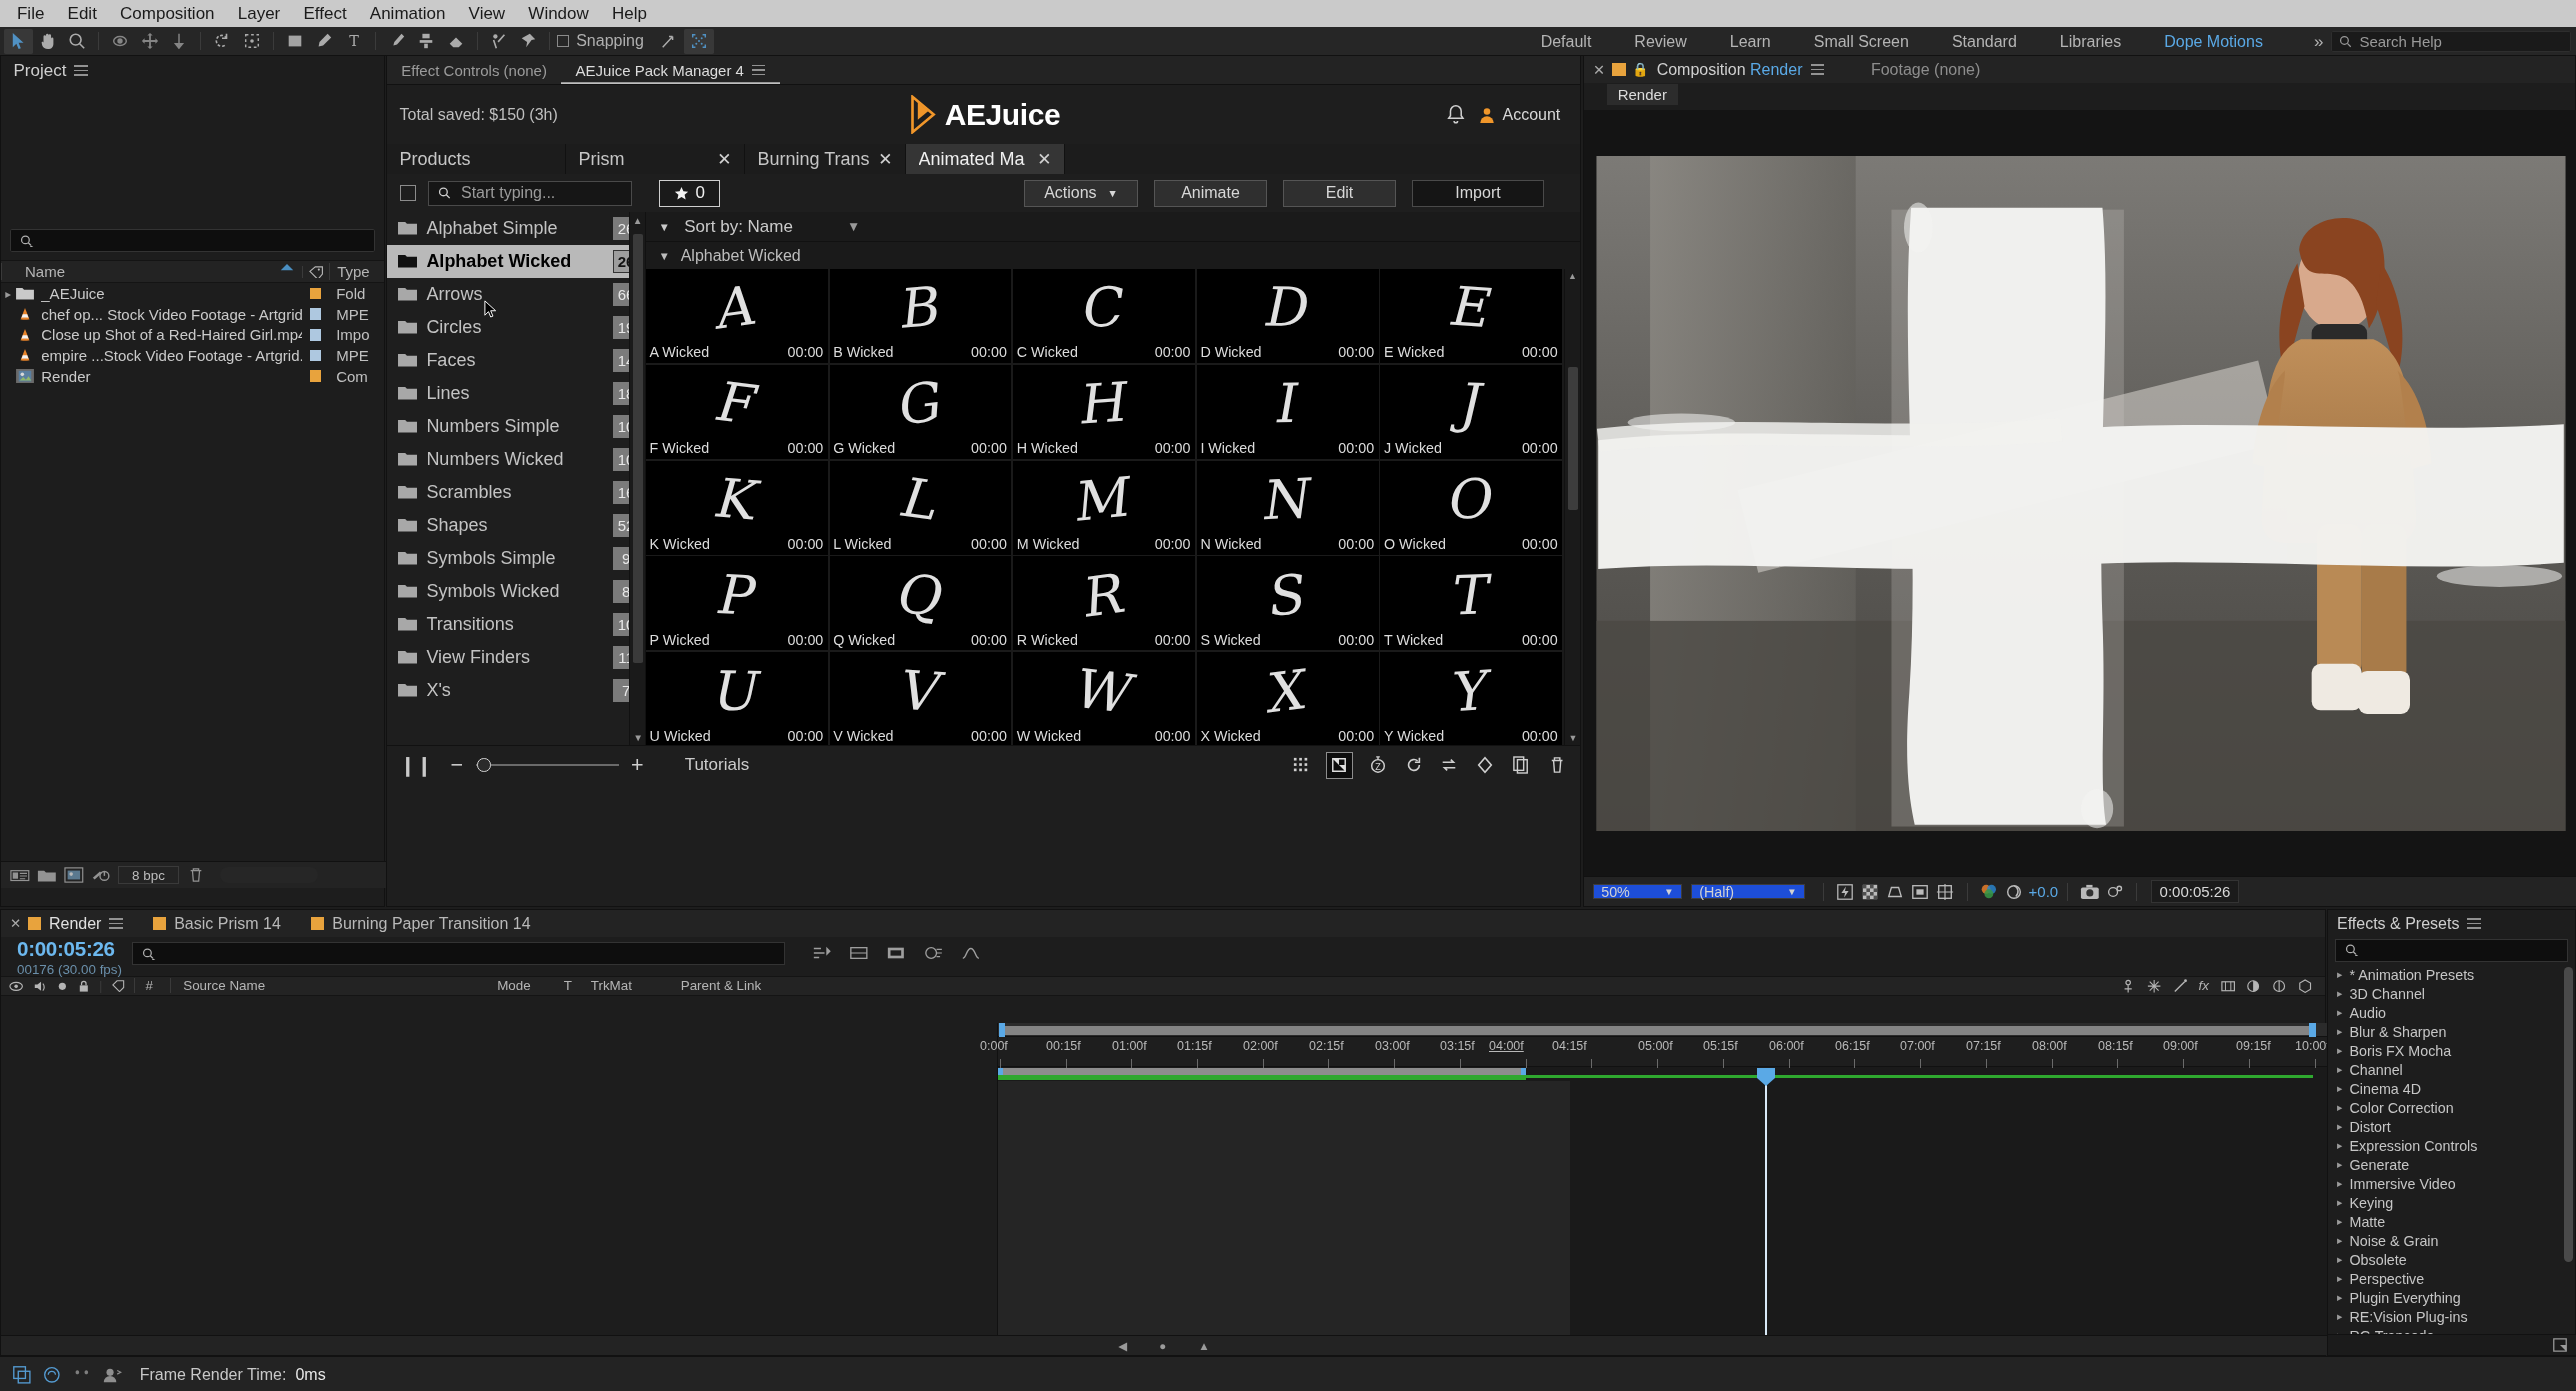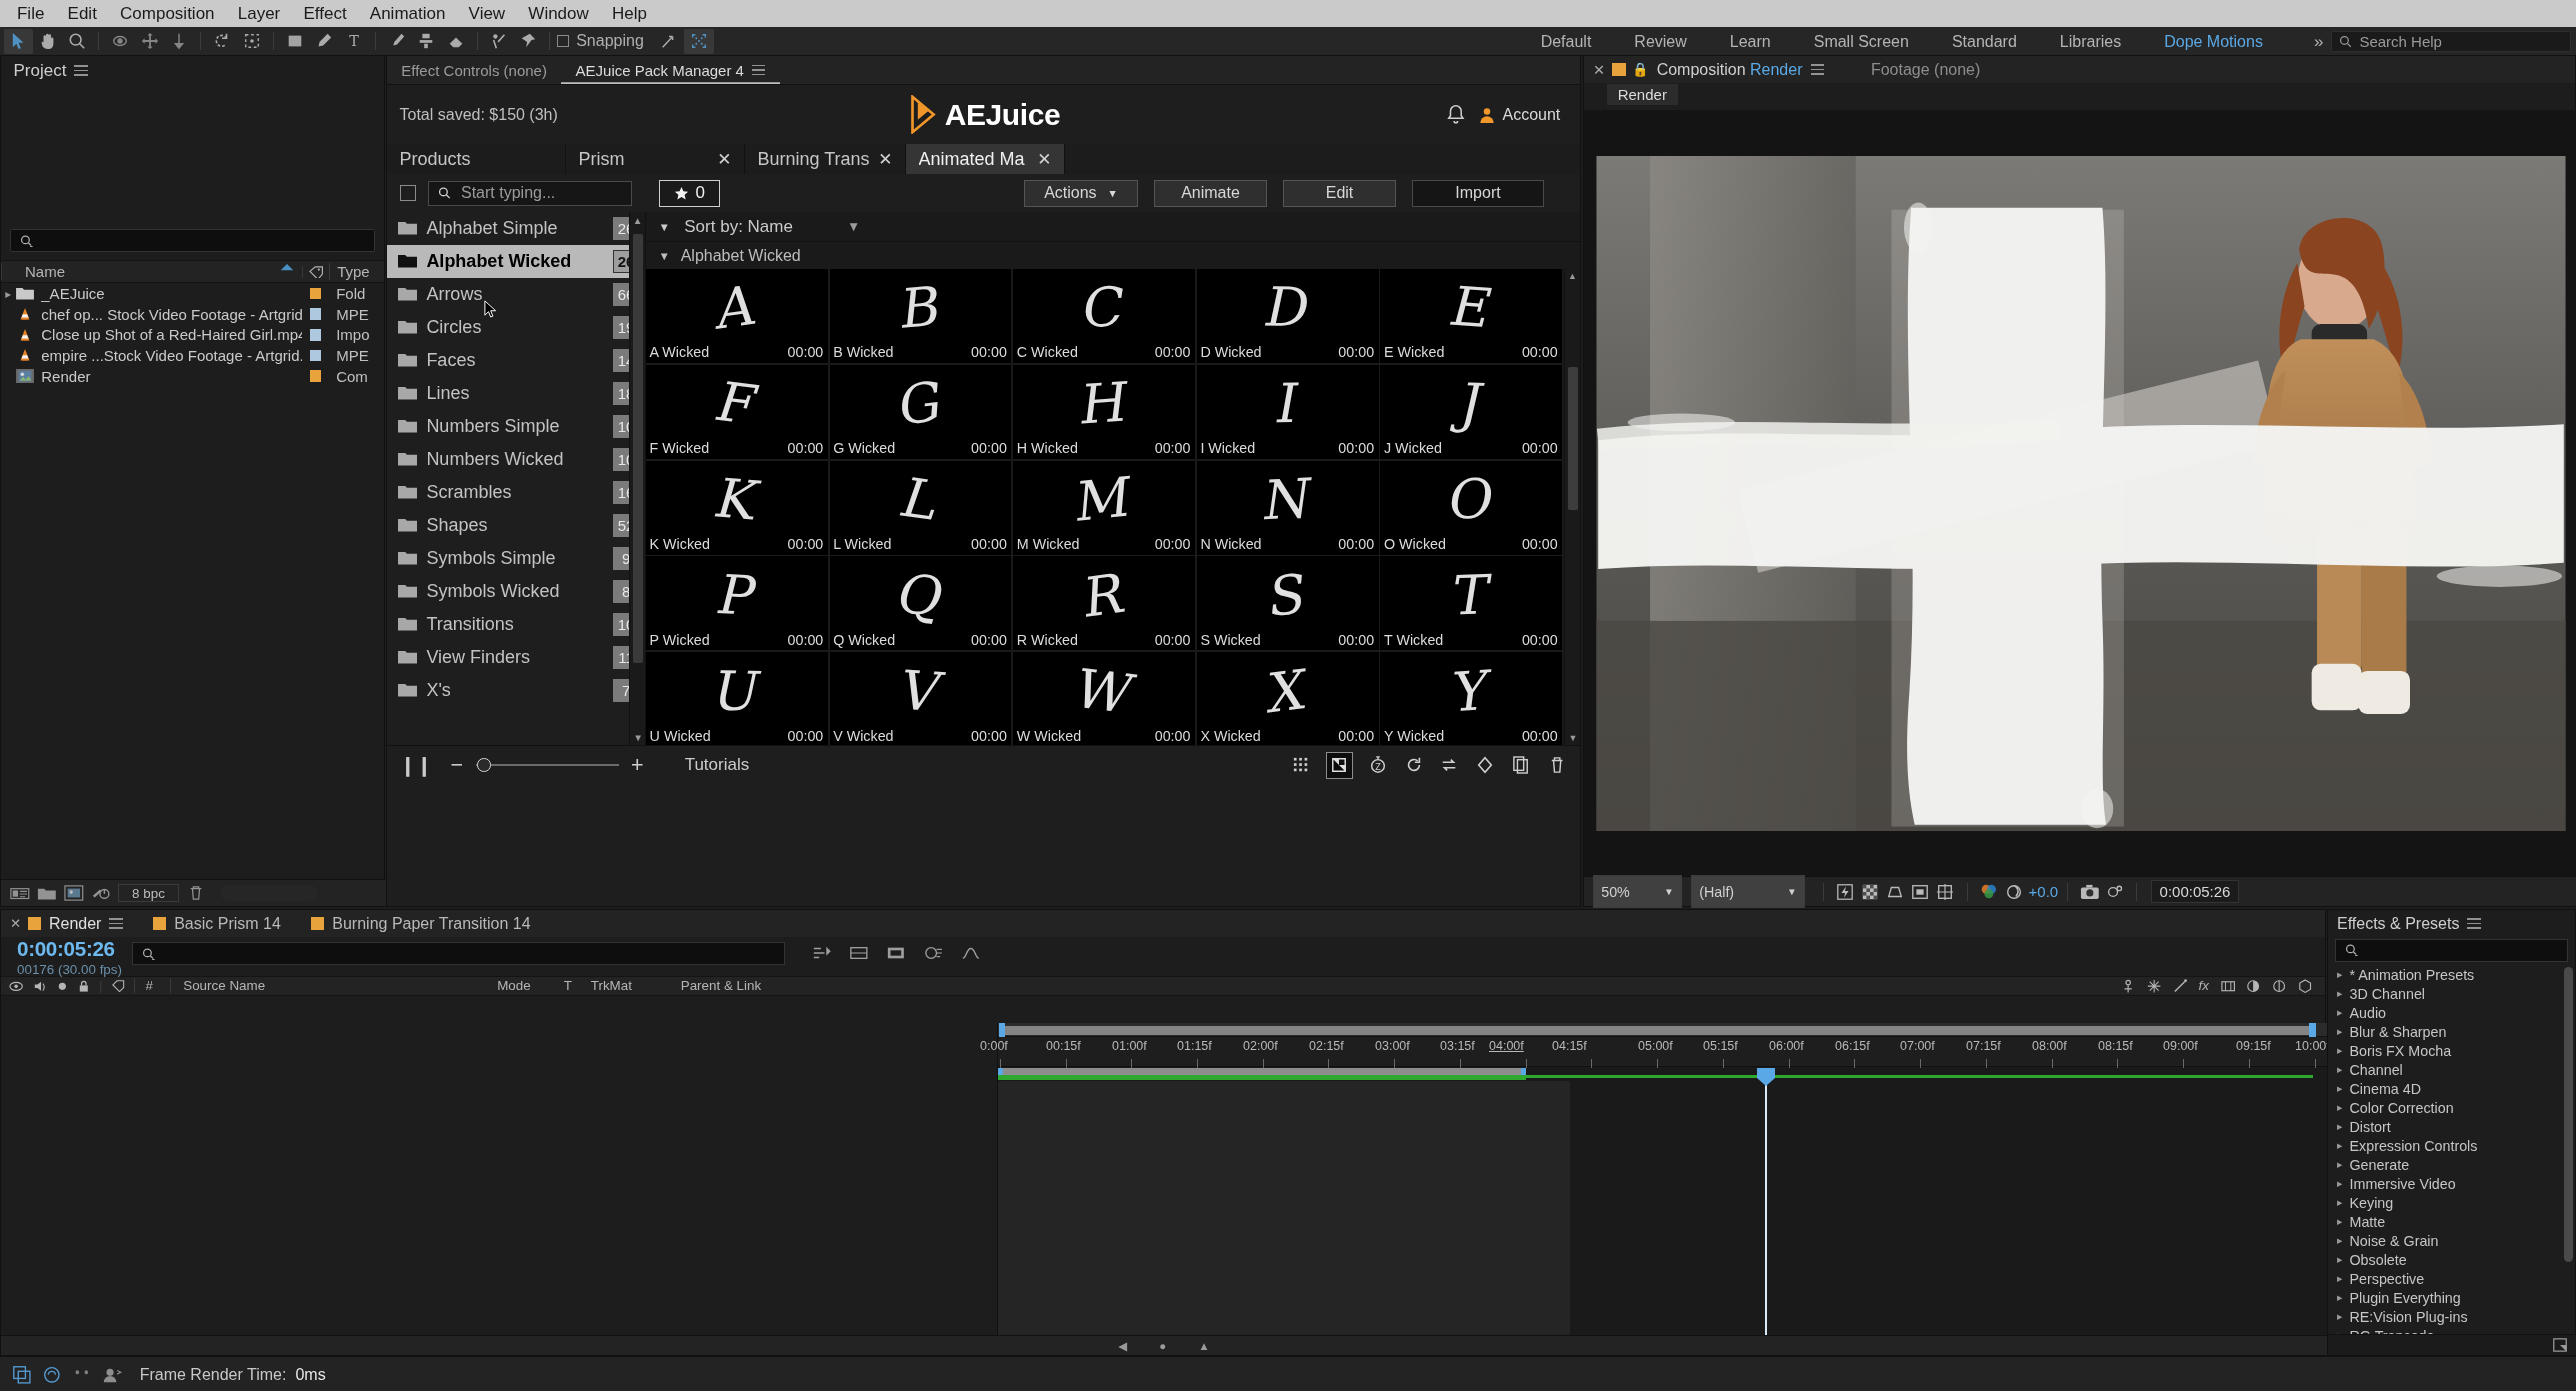--- a/index.html
+++ b/index.html
@@ -60,21 +60,21 @@
   #projcols .sortarrow { margin-right:7.2px; }
   #projcols .c2 { width:27px; display:flex; justify-content:center; border-left:0.9px solid #3a3a3a;}
   #projcols .c3 { width:55px; padding-left:7.2px; border-left:0.9px solid #3a3a3a; }
   .prow { height:20.6px; display:flex; align-items:center; font-size:15px; color:#cacaca; }
   .prow .disc { width:14.3px; text-align:center; font-size:11.6px; color:#9a9a9a; }
   .prow .ico { width:19.7px; height:14.3px; margin-right:6.3px; display:flex; align-items:center; justify-content:center;}
   .prow .nm { flex:1; white-space:nowrap; overflow:hidden; }
   .prow .sw { width:27px; display:flex; justify-content:center; }
   .prow .sw b { display:block; width:11.6px; height:11.6px; }
   .prow .ty { width:55px; padding-left:7.2px; color:#c0c0c0; overflow:hidden; white-space:nowrap;}
-  #projbottom { position:absolute; left:0; bottom:0; width:385px; height:27px;
+  #projbottom { position:absolute; left:0; bottom:18px; width:385px; height:27px;
                 background:#232323; border-top:0.9px solid #111; display:flex; align-items:center;
                 padding-left:5.4px; }
   #projbottom .pb { width:27px; height:21.5px; display:flex; align-items:center; justify-content:center; opacity:.8;}
   .bpc { width:61px;height:18px;border:0.9px solid #3a3a3a;display:flex;align-items:center;
          justify-content:center;font-size:13.4px;color:#bdbdbd;margin:0 3.6px;}
   .pillbar { width:98px;height:16px;background:#262626;border-radius:8px;margin-left:10.7px; }
 
   
   #aejuice { left:386px; top:55px; width:1195px; height:852px; background:#1e1e1e; }
   #aetabs { height:29px; background:#232323; display:flex; align-items:stretch;
@@ -179,21 +179,21 @@
   #comptabs .nm { font-size:16px; color:#d0d0d0; }
   #comptabs .nm .hl { color:#5aa9e6; }
   #comptabs .ft { font-size:16px; color:#8d8d8d; margin-left:47px; }
   #compsub { height:23px; display:flex; align-items:center; padding-left:23px; }
   #compsub .chip { background:#2c2c2c; padding:1.8px 10.7px; font-size:15px; color:#dcdcdc; }
   #canvas { position:absolute; left:0; top:54px; width:993px; height:767px; background:#141414;
             display:flex; align-items:center; justify-content:center; }
   #frame { width:970px; height:675px; background:#0b0b0b; position:relative; overflow:hidden; }
   #compbottom { position:absolute; left:0; bottom:0; width:993px; height:30px; background:#232323;
                 border-top:0.9px solid #111; display:flex; align-items:center; padding-left:9px; gap:0;}
-  .sel2 { height:33px; min-width:89px; background:#404040; border:0.9px solid #3c3c3c;
+  .sel2 { height:15px; min-width:89px; background:#1d4ed8; border:0.9px solid #3c3c3c;
           display:flex; align-items:center; justify-content:space-between; padding:0 7.2px;
           font-size:14.3px; color:#d2d2d2; margin-right:9px; }
   .vsep { width:0.9px;height:18px;background:#3b3b3b;margin:0 9px;}
   .vic { width:25px;height:21.5px;display:flex;align-items:center;justify-content:center;opacity:.88;}
   #compbottom .tc { font-size:15px; color:#d8d8d8; border:0.9px solid #333; background:#1b1b1b;
                     padding:1.8px 7.2px; margin-left:5.4px;}
 
   
   #timeline { left:0; top:909px; width:2326px; height:447px; background:#1d1d1d; }
   #tltabs { height:27px; background:#232323; display:flex; align-items:center; padding-left:9px; }

